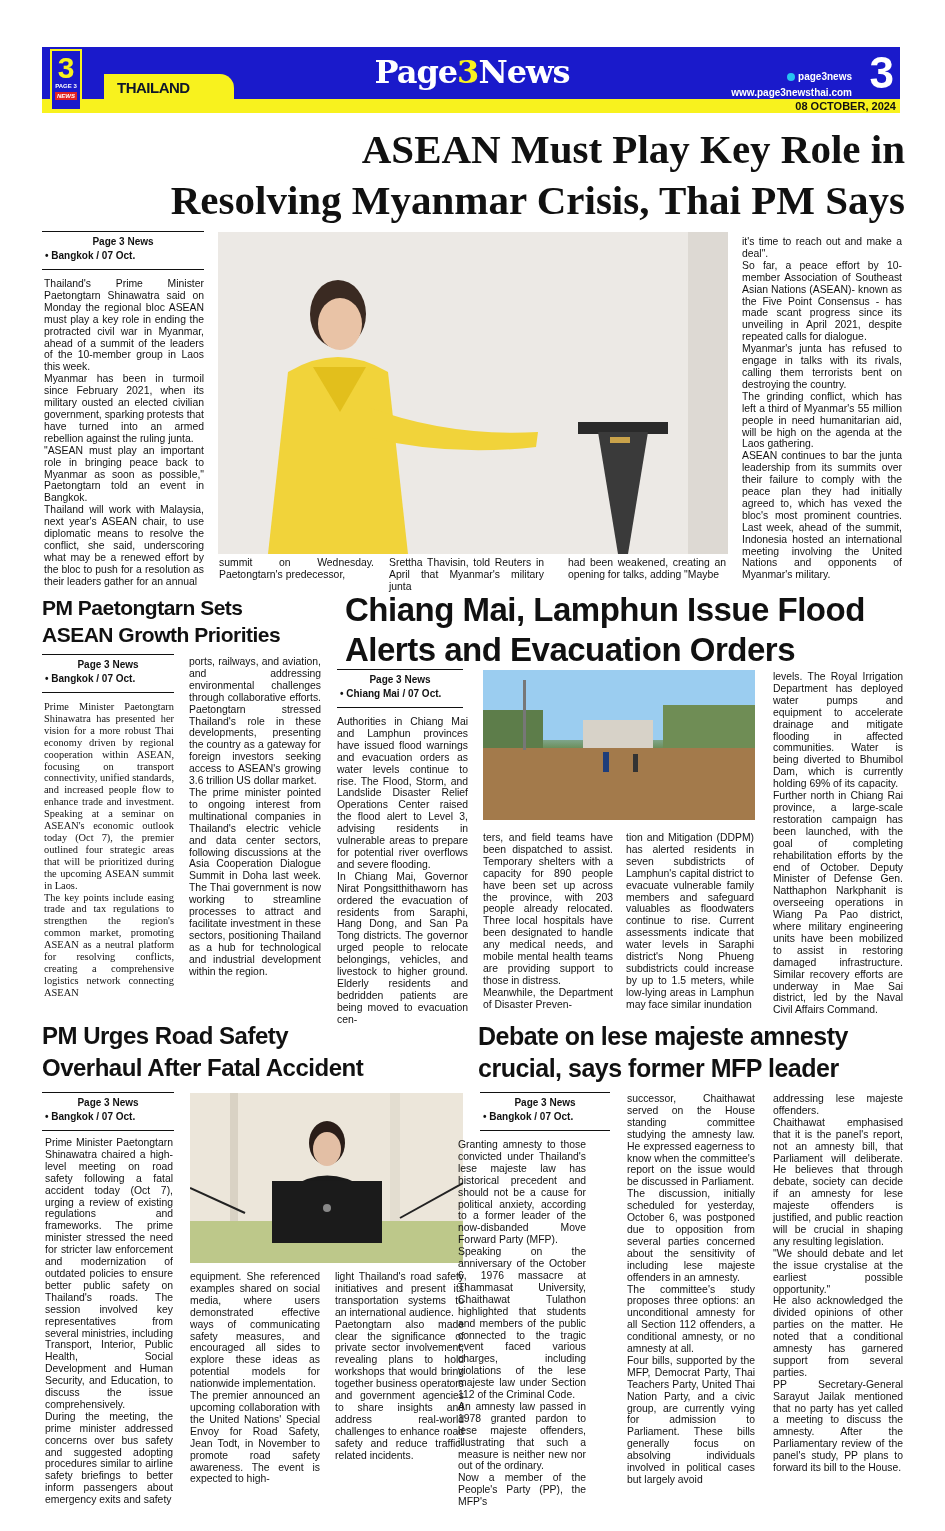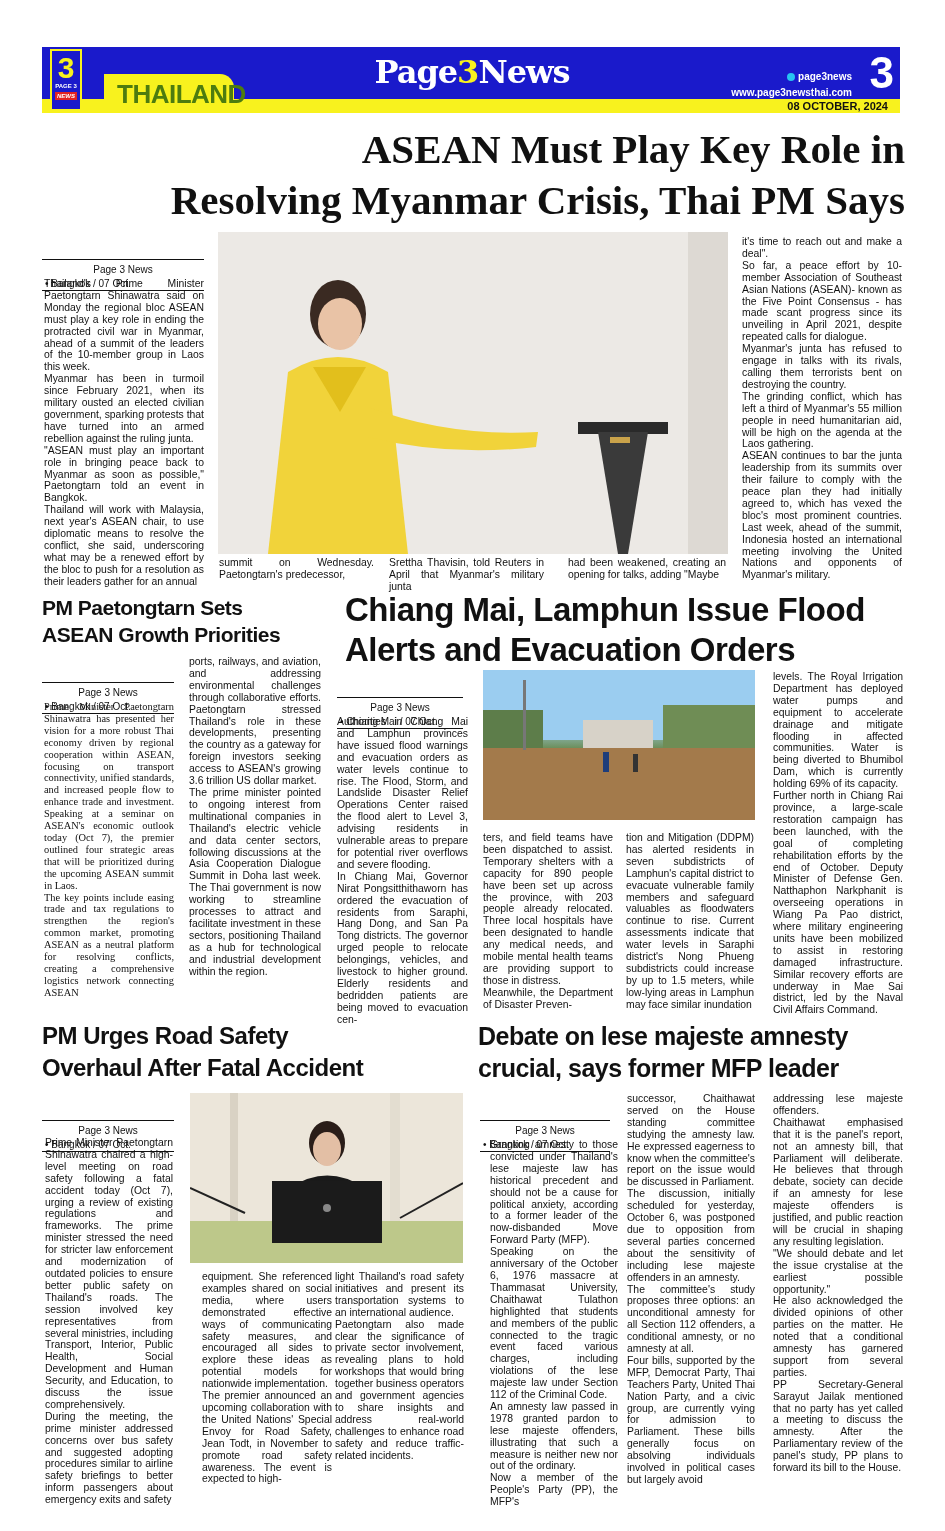--- a/index.html
+++ b/index.html
@@ -8,41 +8,41 @@
 
   
   .masthead { position: absolute; left: 42px; top: 47px; width: 858px; height: 66px; }
   .mh-blue { position: absolute; left: 0; top: 0; width: 858px; height: 52px; background: #1a1acb; }
   .mh-yellow { position: absolute; left: 0; top: 52px; width: 858px; height: 14px; background: #f8f21e; }
   .mh-yellow-tab { position: absolute; left: 62px; top: 27px; width: 130px; height: 39px; background: #f8f21e; border-radius: 0 14px 0 0; }
   .logo-box { position: absolute; left: 8px; top: 2px; width: 32px; height: 62px; background: #1a1acb; border: 2px solid #f8f21e; display: flex; flex-direction: column; align-items: center; }
   .logo-three { color: #f8f21e; font-family: "Liberation Sans", sans-serif; font-weight: bold; font-size: 30px; line-height: 28px; margin-top: 3px; }
   .logo-page3 { color: #fff; font-size: 6px; font-weight: bold; line-height: 8px; }
   .logo-news { background: #e12222; color: #fff; font-size: 6px; font-weight: bold; font-style: italic; padding: 1px 2px; margin-top: 2px; }
-  .mh-thailand { position: absolute; left: 75px; top: 32px; color: #4d7c0f; font-weight: bold; font-size: 26px; letter-spacing: -0.5px; }
+  .mh-thailand { position: absolute; left: 75px; top: 32px; color: #0f172a; font-weight: bold; font-size: 15px; letter-spacing: -0.5px; }
   .mh-brand { position: absolute; left: 300px; top: 6px; width: 260px; text-align: center; color: #fff; font-family: "DejaVu Serif", serif; font-weight: bold; font-size: 32px; letter-spacing: -1px; }
   .mh-brand .b3 { color: #f8f21e; }
   .mh-social { position: absolute; right: 48px; top: 24px; color: #fff; font-size: 10px; font-weight: bold; display: flex; align-items: center; gap: 3px; }
   .mh-social .dot { width: 8px; height: 8px; border-radius: 50%; background: #27c2f1; display: inline-block; }
   .mh-url { position: absolute; right: 48px; top: 40px; color: #fff; font-size: 10px; font-weight: bold; }
   .mh-pagenum { position: absolute; right: 6px; top: 2px; color: #fff; font-weight: bold; font-size: 44px; line-height: 48px; }
-  .mh-date { position: absolute; right: 12px; top: 52px; color: #111; font-weight: bold; font-size: 11px; line-height: 14px; }
+  .mh-date { position: absolute; right: 4px; top: 52px; color: #111; font-weight: bold; font-size: 11px; line-height: 14px; }
 
   
   .main-headline { position: absolute; left: 40px; top: 124px; width: 865px; text-align: right; font-family: "Liberation Serif", serif; font-weight: bold; font-size: 41px; line-height: 51px; color: #111; }
   .headline { position: absolute; font-family: "Liberation Sans", sans-serif; font-weight: bold; color: #111; letter-spacing: -0.5px; }
   .h-asean { left: 42px; top: 594px; width: 280px; font-size: 21px; line-height: 27px; }
   .h-flood { left: 345px; top: 590px; width: 555px; font-size: 33px; line-height: 40px; }
   .h-road { left: 42px; top: 1020px; width: 430px; font-size: 24px; line-height: 32px; }
   .h-debate { left: 478px; top: 1020px; width: 425px; font-size: 25px; line-height: 32px; }
 
   
-  .byline { position: absolute; width: 162px; font-size: 10px; font-weight: normal; margin-top: 28px; }
+  .byline { position: absolute; width: 162px; font-size: 10px; font-weight: bold; }
   .byline .src { border-top: 1.5px solid #111; text-align: center; padding-top: 4px; height: 19px; }
-  .byline .loc { padding-left: 3px; border-bottom: 1.5px solid #111; padding-bottom: 1px; }
+  .byline .loc { padding-left: 3px; border-bottom: 1.5px solid #111; padding-bottom: 8px; }
 
   
   .col { position: absolute; font-size: 10.4px; line-height: 11.9px; text-align: justify; color: #111; }
   .col p { margin: 0; }
 
   
   .photo { position: absolute; overflow: hidden; }
   .photo-pm { left: 218px; top: 232px; width: 510px; height: 322px; background: linear-gradient(180deg, #efedeb 0%, #e6e3df 60%, #d8d4cf 100%); }
   .photo-flood { left: 483px; top: 670px; width: 272px; height: 150px; background: linear-gradient(180deg, #8bc6ee 0%, #a8d6f2 35%, #6c8f5c 52%, #8d6a45 62%, #a67c4f 100%); }
   .photo-meeting { left: 190px; top: 1093px; width: 273px; height: 170px; background: linear-gradient(180deg, #eae4d9 0%, #ded6c6 70%, #c4d08f 80%, #b3bf80 100%); }
@@ -199,40 +199,40 @@
     <ellipse cx="137" cy="56" rx="14" ry="17" fill="#e3bfa5"></ellipse>
     <path d="M100 95 Q137 70 175 95 L175 115 L100 115 Z" fill="#1a1a1a"></path>
     <rect x="0" y="128" width="273" height="42" fill="#bdc88a"></rect>
     <rect x="82" y="88" width="110" height="62" fill="#1b1b1b"></rect>
     <circle cx="137" cy="115" r="4" fill="#888"></circle>
     <line x1="0" y1="95" x2="55" y2="120" stroke="#222" stroke-width="2"></line>
     <line x1="273" y1="90" x2="210" y2="125" stroke="#222" stroke-width="2"></line>
   </svg>
 </div>
 
-<div class="col" style="left:190px; top:1271px; width:130px;margin-left:12px;">
+<div class="col" style="left:190px; top:1271px; width:130px;">
   <p>equipment. She referenced examples shared on social media, where users demonstrated effective ways of communicating safety measures, and encouraged all sides to explore these ideas as potential models for nationwide implementation.</p>
   <p>The premier announced an upcoming collaboration with the United Nations' Special Envoy for Road Safety, Jean Todt, in November to promote road safety awareness. The event is expected to high-</p>
 </div>
 <div class="col" style="left:335px; top:1271px; width:129px;">
   <p>light Thailand's road safety initiatives and present its transportation systems to an international audience.</p>
   <p>Paetongtarn also made clear the significance of private sector involvement, revealing plans to hold workshops that would bring together business operators and government agencies to share insights and address real-world challenges to enhance road safety and reduce traffic-related incidents.</p>
 </div>
 
 <h2 class="headline h-debate">
   <span>Debate on lese majeste amnesty</span><br>
   <span>crucial, says former MFP leader</span>
 </h2>
 
 <div class="byline" style="left:480px; top:1092px; width:130px;">
   <div class="src">Page 3 News</div>
   <div class="loc">• Bangkok / 07 Oct.</div>
 </div>
 
-<div class="col" style="left:490px; top:1139px; width:128px;">
+<div class="col" style="left:458px; top:1139px; width:128px;">
   <p>Granting amnesty to those convicted under Thailand's lese majeste law has historical precedent and should not be a cause for political anxiety, according to a former leader of the now-disbanded Move Forward Party (MFP).</p>
   <p>Speaking on the anniversary of the October 6, 1976 massacre at Thammasat University, Chaithawat Tulathon highlighted that students and members of the public connected to the tragic event faced various charges, including violations of the lese majeste law under Section 112 of the Criminal Code.</p>
   <p>An amnesty law passed in 1978 granted pardon to lese majeste offenders, illustrating that such a measure is neither new nor out of the ordinary.</p>
   <p>Now a member of the People's Party (PP), the MFP's</p>
 </div>
 <div class="col" style="left:627px; top:1093px; width:128px;">
   <p>successor, Chaithawat served on the House standing committee studying the amnesty law. He expressed eagerness to know when the committee's report on the issue would be discussed in Parliament.</p>
   <p>The discussion, initially scheduled for yesterday, October 6, was postponed due to opposition from several parties concerned about the sensitivity of including lese majeste offenders in an amnesty.</p>
   <p>The committee's study proposes three options: an unconditional amnesty for all Section 112 offenders, a conditional amnesty, or no amnesty at all.</p>
   <p>Four bills, supported by the MFP, Democrat Party, Thai Teachers Party, United Thai Nation Party, and a civic group, are currently vying for admission to Parliament. These bills generally focus on absolving individuals involved in political cases but largely avoid</p>

